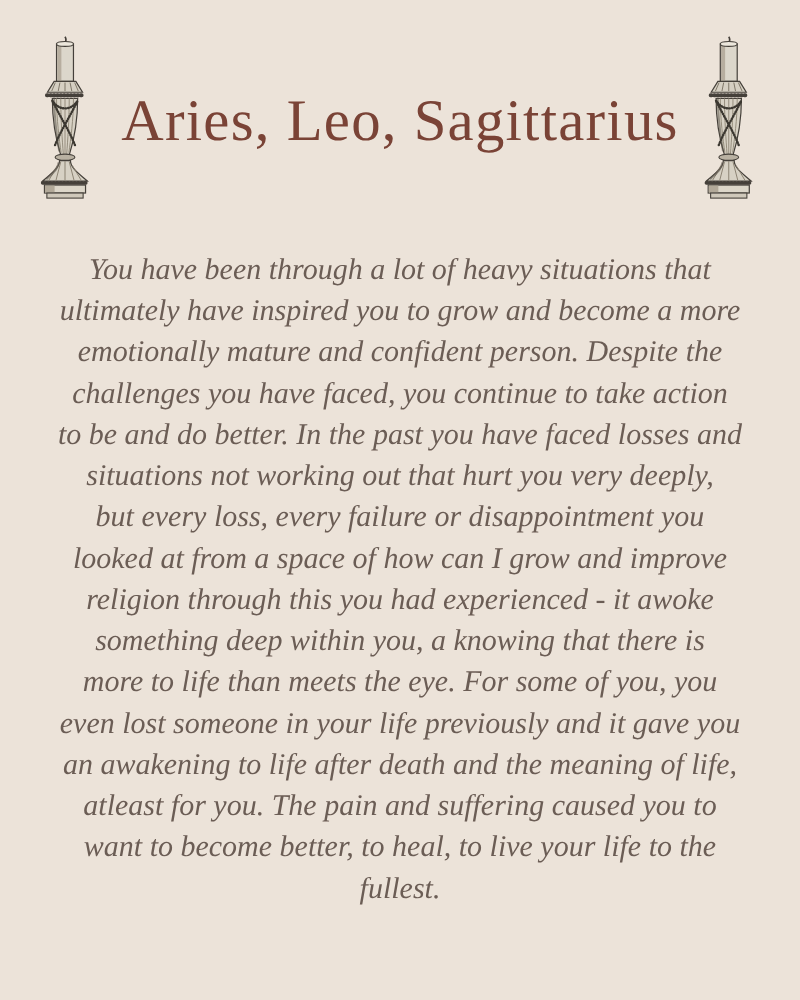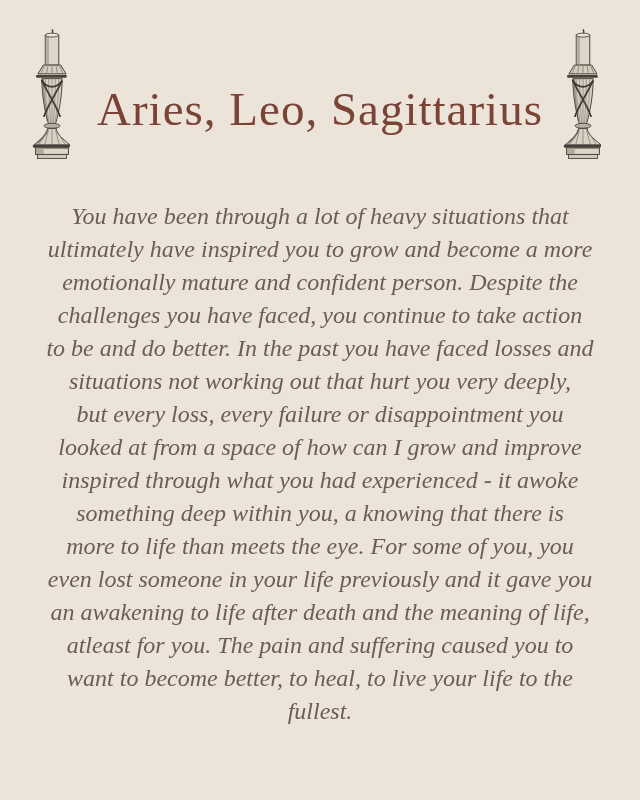--- a/index.html
+++ b/index.html
@@ -29,21 +29,21 @@
     height: 100%;
     display: block;
   }
   .candle.left  { left: 23px; }
   .candle.right { left: 554px; }
   .title {
     position: absolute;
     top: 70px;
     left: 0;
     right: 0;
-    margin: 12px;
+    margin: 0;
     text-align: center;
     font-size: 47px;
     font-weight: 400;
     letter-spacing: 1px;
     color: var(--title-color, #7a4336);
   }
   .body-text {
     position: absolute;
     top: 200px;
     left: 30px;
@@ -127,21 +127,21 @@
 
   <main class="body-text">
       <div class="text-line">You have been through a lot of heavy situations that</div>
       <div class="text-line">ultimately have inspired you to grow and become a more</div>
       <div class="text-line">emotionally mature and confident person. Despite the</div>
       <div class="text-line">challenges you have faced, you continue to take action</div>
       <div class="text-line">to be and do better. In the past you have faced losses and</div>
       <div class="text-line">situations not working out that hurt you very deeply,</div>
       <div class="text-line">but every loss, every failure or disappointment you</div>
       <div class="text-line">looked at from a space of how can I grow and improve</div>
-      <div class="text-line">inspired through what you had experienced - it awoke</div>
+      <div class="text-line">religion through this you had experienced - it awoke</div>
       <div class="text-line">something deep within you, a knowing that there is</div>
       <div class="text-line">more to life than meets the eye. For some of you, you</div>
       <div class="text-line">even lost someone in your life previously and it gave you</div>
       <div class="text-line">an awakening to life after death and the meaning of life,</div>
       <div class="text-line">atleast for you. The pain and suffering caused you to</div>
       <div class="text-line">want to become better, to heal, to live your life to the</div>
       <div class="text-line">fullest.</div>
     </main>
 
 </div>

